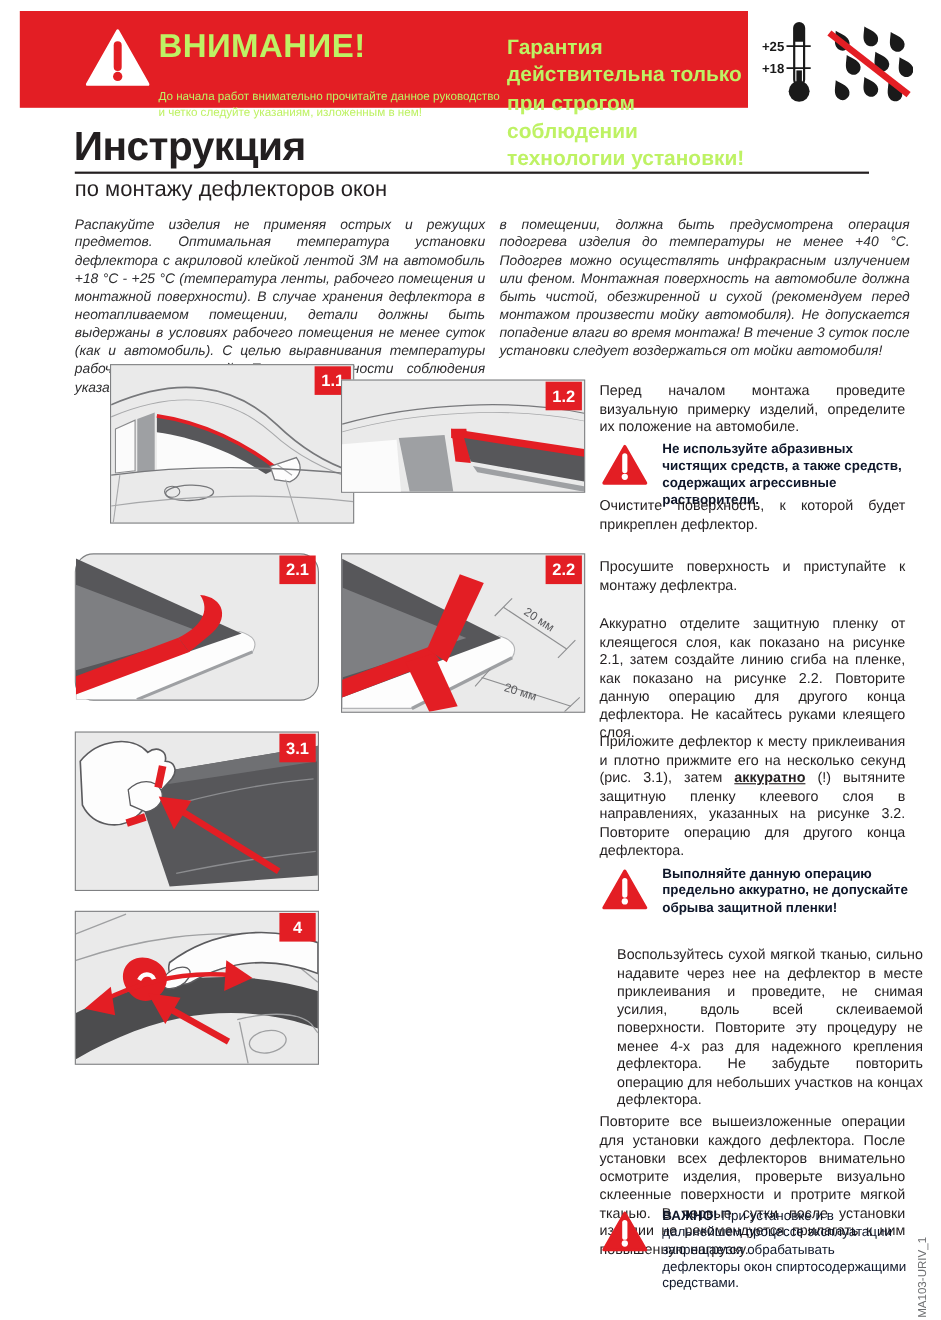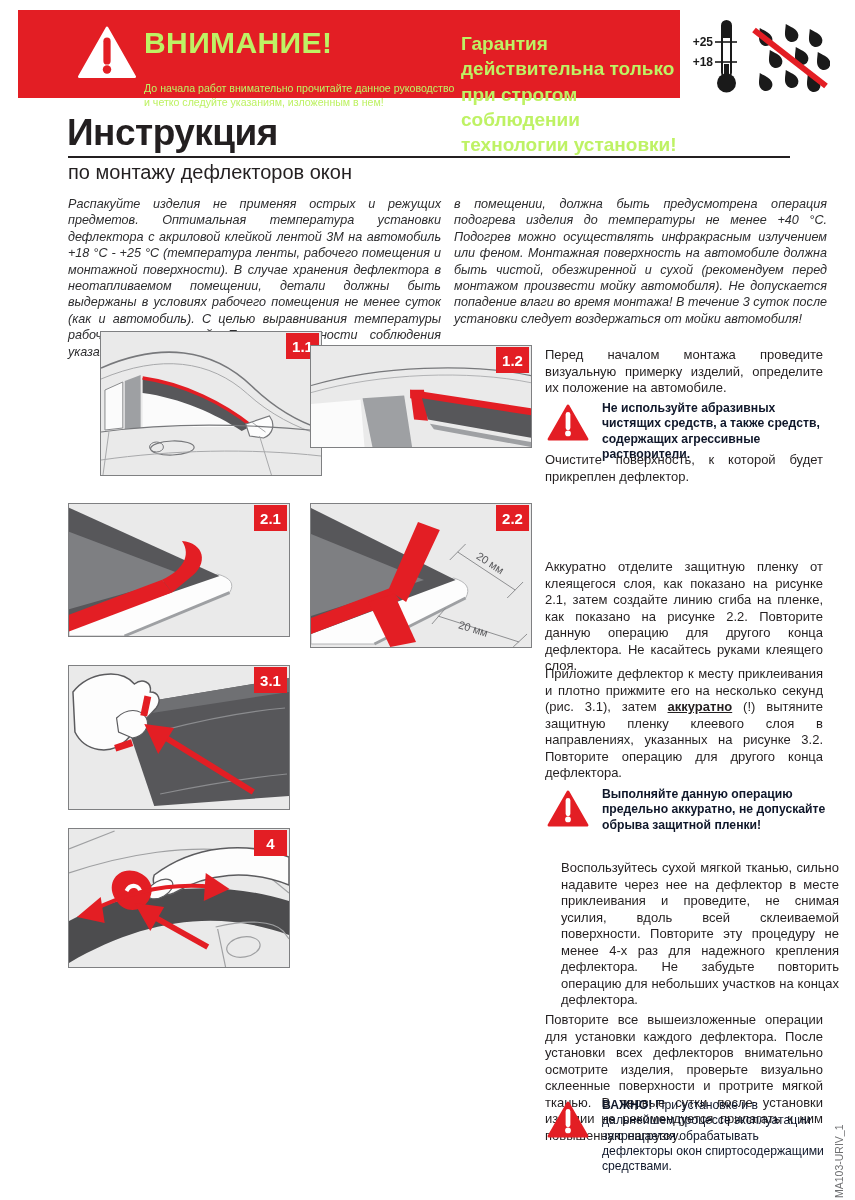--- a/index.html
+++ b/index.html
@@ -25,21 +25,21 @@
          line-height:16.4px;text-align:justify;color:#2d2d2f;}
   #intro-left{left:68px;text-align-last:justify;}
   #intro-right{left:454px;}
 
   
   .panel{position:absolute;width:222px;background:#eaeaea;border:1px solid #7f8082;box-sizing:border-box;}
   .panel svg{display:block;width:100%;height:100%;}
   .badge{position:absolute;top:1px;right:2px;width:33px;height:26px;background:#e31e24;color:#fff;
          font-weight:bold;font-size:15px;display:flex;align-items:center;justify-content:center;}
   #p11{left:68px;top:331px;height:145px;margin-left:32px;} #p12{left:310px;top:345px;height:103px;}
-  #p21{left:68px;top:503px;height:134px;} #p22{left:310px;top:503px;height:145px;}
+  #p21{left:68px;top:503px;height:134px;border-radius:17px;} #p22{left:310px;top:503px;height:145px;}
   #p31{left:68px;top:665px;height:145px;} #p32{left:310px;top:665px;height:145px;}
   #p4 {left:68px;top:828px;height:140px;}
 
   
   .step{position:absolute;left:545px;width:278px;font-size:13px;line-height:16.5px;text-align:justify;}
   #s1{top:347px;} #s2{top:452px;} #s3{top:507px;} #s4{top:559px;}
   #s5{top:666px;} #s6{top:860px;margin-left:16px;} #s7{top:1012px;}
   .u{font-weight:bold;text-decoration:underline;}
   .warn{position:absolute;left:545px;width:282px;}
   #w1{top:401px;} #w2{top:787px;} #w3{top:1098px;}
@@ -233,20 +233,21 @@
   <div class="warn" id="w1">
     <svg class="wtri" viewBox="0 0 44 40">
       <path d="M22,2 L42,37 L2,37 Z" fill="#e31e24" stroke="#e31e24" stroke-width="3" stroke-linejoin="round"></path>
       <path d="M22,11 L22,25" stroke="#fff" stroke-width="5" stroke-linecap="round"></path>
       <circle cx="22" cy="31" r="3" fill="#fff"></circle>
     </svg>
     <div class="wtext">Не используйте абразивных чистящих средств, а также средств, содержащих агрессивные растворители.</div>
   </div>
 
   <div class="step" id="s2">Очистите поверхность, к которой будет прикреплен дефлектор.</div>
+  <div class="step" id="s3">Просушите поверхность и приступайте к монтажу дефлектра.</div>
   <div class="step" id="s4">Аккуратно отделите защитную пленку от клеящегося слоя, как показано на рисунке 2.1, затем создайте линию сгиба на пленке, как показано на рисунке 2.2. Повторите данную операцию для другого конца дефлектора. Не касайтесь руками клеящего слоя.</div>
 
   <div class="step" id="s5">
     <span>Приложите дефлектор к месту приклеивания и плотно прижмите его на несколько секунд (рис. 3.1), затем </span><span class="u">аккуратно</span><span> (!) вытяните защитную пленку клеевого слоя в направлениях, указанных на рисунке 3.2. Повторите операцию для другого конца дефлектора.</span>
   </div>
 
   <div class="warn" id="w2">
     <svg class="wtri" viewBox="0 0 44 40">
       <path d="M22,2 L42,37 L2,37 Z" fill="#e31e24" stroke="#e31e24" stroke-width="3" stroke-linejoin="round"></path>
       <path d="M22,11 L22,25" stroke="#fff" stroke-width="5" stroke-linecap="round"></path>

